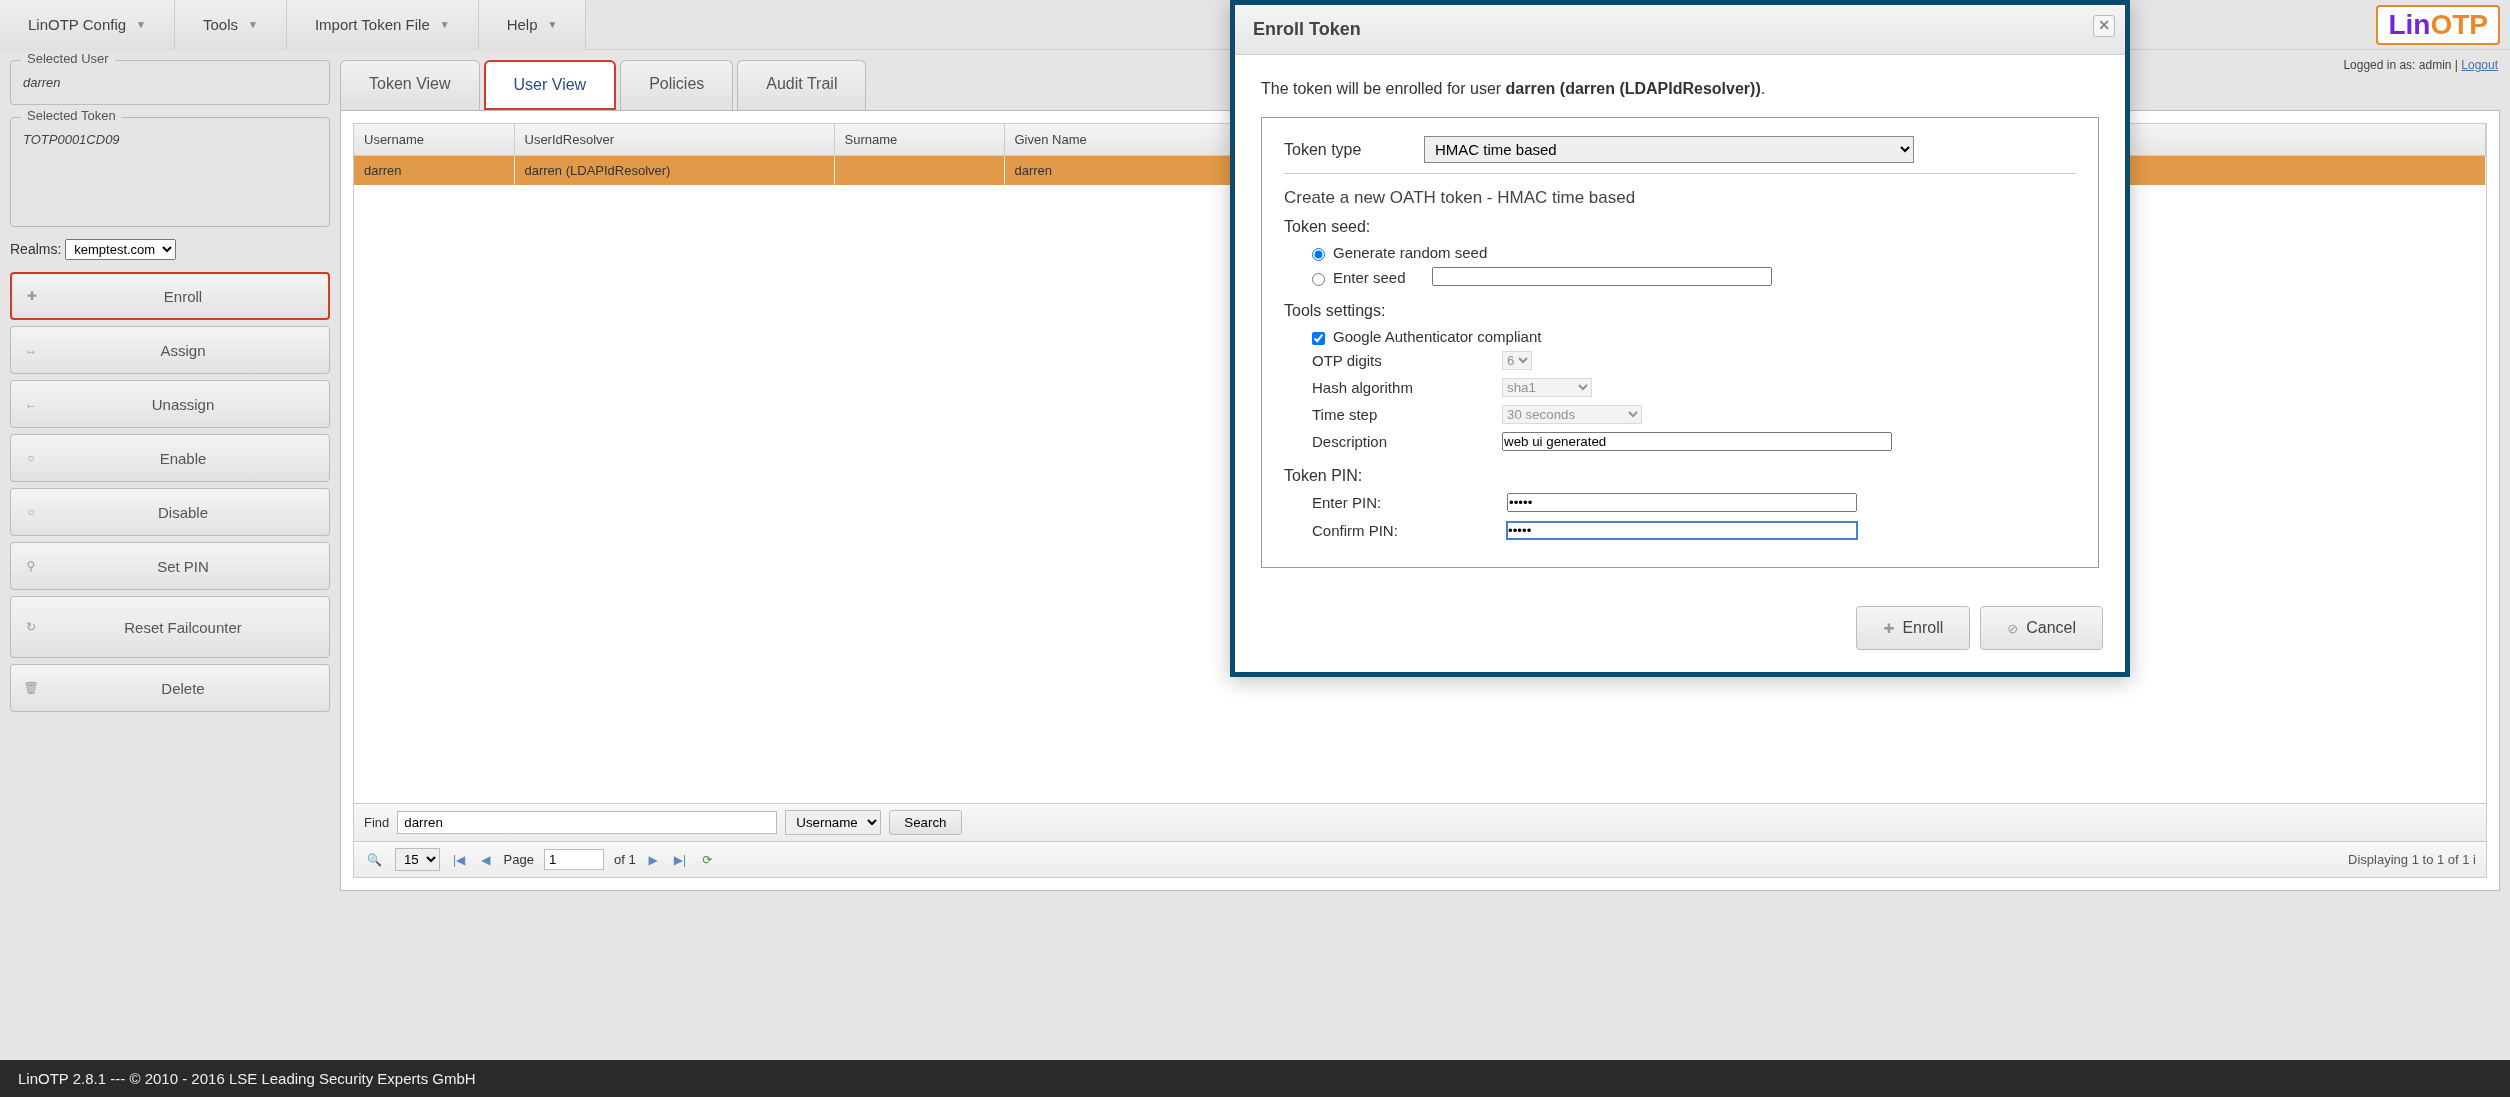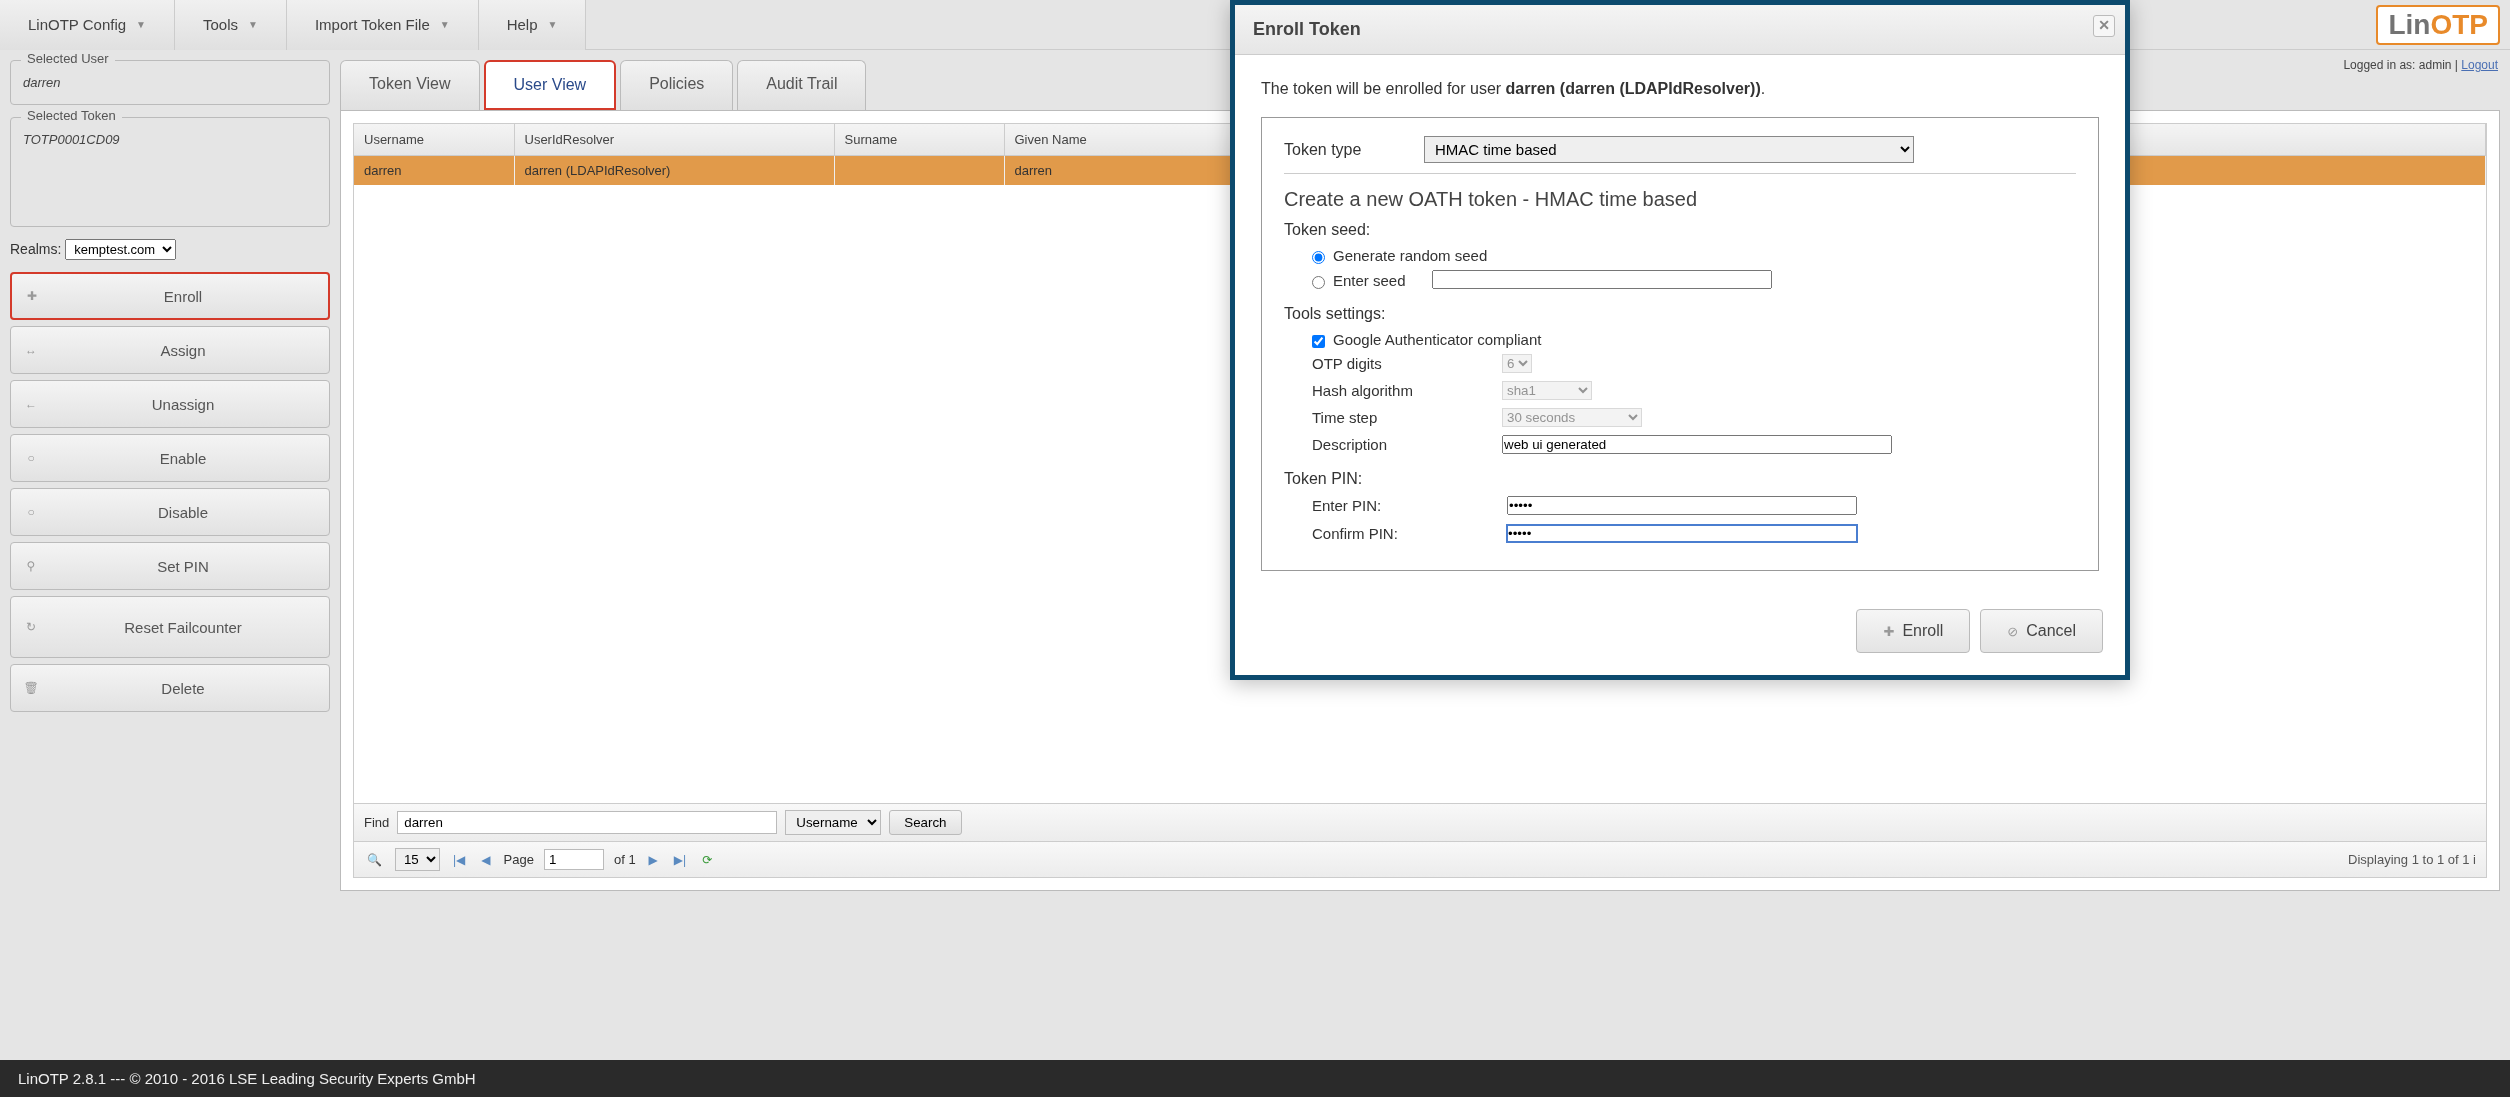--- a/index.html
+++ b/index.html
@@ -3,21 +3,21 @@
 <meta charset="utf-8">
 <style>
 * { box-sizing: border-box; margin: 0; padding: 0; }
 body { font-family: Verdana, Arial, sans-serif; font-size: 13px; background: #e5e5e5; color: #333; position: relative; width: 2510px; height: 1097px; overflow: hidden; }
 
 
 .menubar { display: flex; align-items: center; background: #e5e5e5; border-bottom: 1px solid #ccc; height: 50px; width: 100%; position: relative; }
 .menu-item { padding: 0 28px; height: 50px; line-height: 50px; border-right: 1px solid #ccc; background: linear-gradient(#f0f0f0, #e0e0e0); color: #444; font-size: 15px; display: flex; align-items: center; gap: 6px; cursor: pointer; }
 .menu-item .caret { font-size: 10px; color: #888; margin-left: 4px; }
 .logo { position: absolute; right: 10px; top: 5px; font-size: 28px; font-weight: bold; border: 2px solid #e88a2a; padding: 2px 10px; border-radius: 4px; background: #fff; }
-.logo .lin { color: #737373; } .logo .otp { color: #e88a2a; }
+.logo .lin { color: #6d28d9; } .logo .otp { color: #e88a2a; }
 .login-info { position: absolute; right: 12px; top: 58px; font-size: 12px; color: #444; }
 .login-info a { color: #4a6fb3; }
 
 
 .main { display: flex; padding: 10px; gap: 10px; height: 940px; }
 
 
 .sidebar { width: 320px; flex-shrink: 0; }
 .fieldset-box { border: 1px solid #bbb; border-radius: 4px; padding: 10px 12px 14px; margin-bottom: 12px; position: relative; background: #e5e5e5; }
 .fieldset-box .legend { position: absolute; top: -10px; left: 10px; background: #e5e5e5; padding: 0 6px; font-size: 13px; color: #555; }
@@ -56,21 +56,21 @@
 .dialog-close { position: absolute; right: 10px; top: 10px; width: 22px; height: 22px; border: 1px solid #bbb; border-radius: 3px; text-align: center; line-height: 19px; color: #888; cursor: pointer; background: #f6f6f6; font-size: 14px; }
 .dialog-body { padding: 22px 26px; font-size: 16px; color: #333; }
 .dialog-body .intro { margin-bottom: 16px; line-height: 1.5; }
 .dialog-body .intro b { font-weight: bold; }
 .form-box { border: 1px solid #999; padding: 18px 22px; }
 .form-row { display: flex; align-items: center; margin-bottom: 10px; }
 .form-row label.lead { width: 140px; font-size: 16px; }
 .form-row select, .form-row input[type=text], .form-row input[type=password] { font-size: 15px; padding: 3px 6px; border: 1px solid #888; }
 .form-row select.wide { width: 490px; }
 .section-hr { border: none; border-top: 1px solid #ccc; margin: 10px 0 14px; }
-.section-title { font-size: 20px; color: #444; margin: 12px 0 10px; }
+.section-title { font-size: 17px; color: #444; margin: 12px 0 10px; }
 .sub-label { font-size: 16px; margin-bottom: 8px; }
 .indent { margin-left: 28px; }
 .radio-row, .check-row { display: flex; align-items: flex-end; gap: 8px; margin-bottom: 6px; font-size: 15px; }
 .settings-row { display: flex; align-items: center; margin-bottom: 8px; }
 .settings-row .k { width: 190px; font-size: 15px; }
 .settings-row select { background: #eee; }
 .settings-row select.disabled { color: #666; background: #eee; }
 .settings-row input[type=text] { width: 390px; }
 .pin-row { display: flex; align-items: center; margin-bottom: 10px; }
 .pin-row .k { width: 195px; font-size: 15px; }

